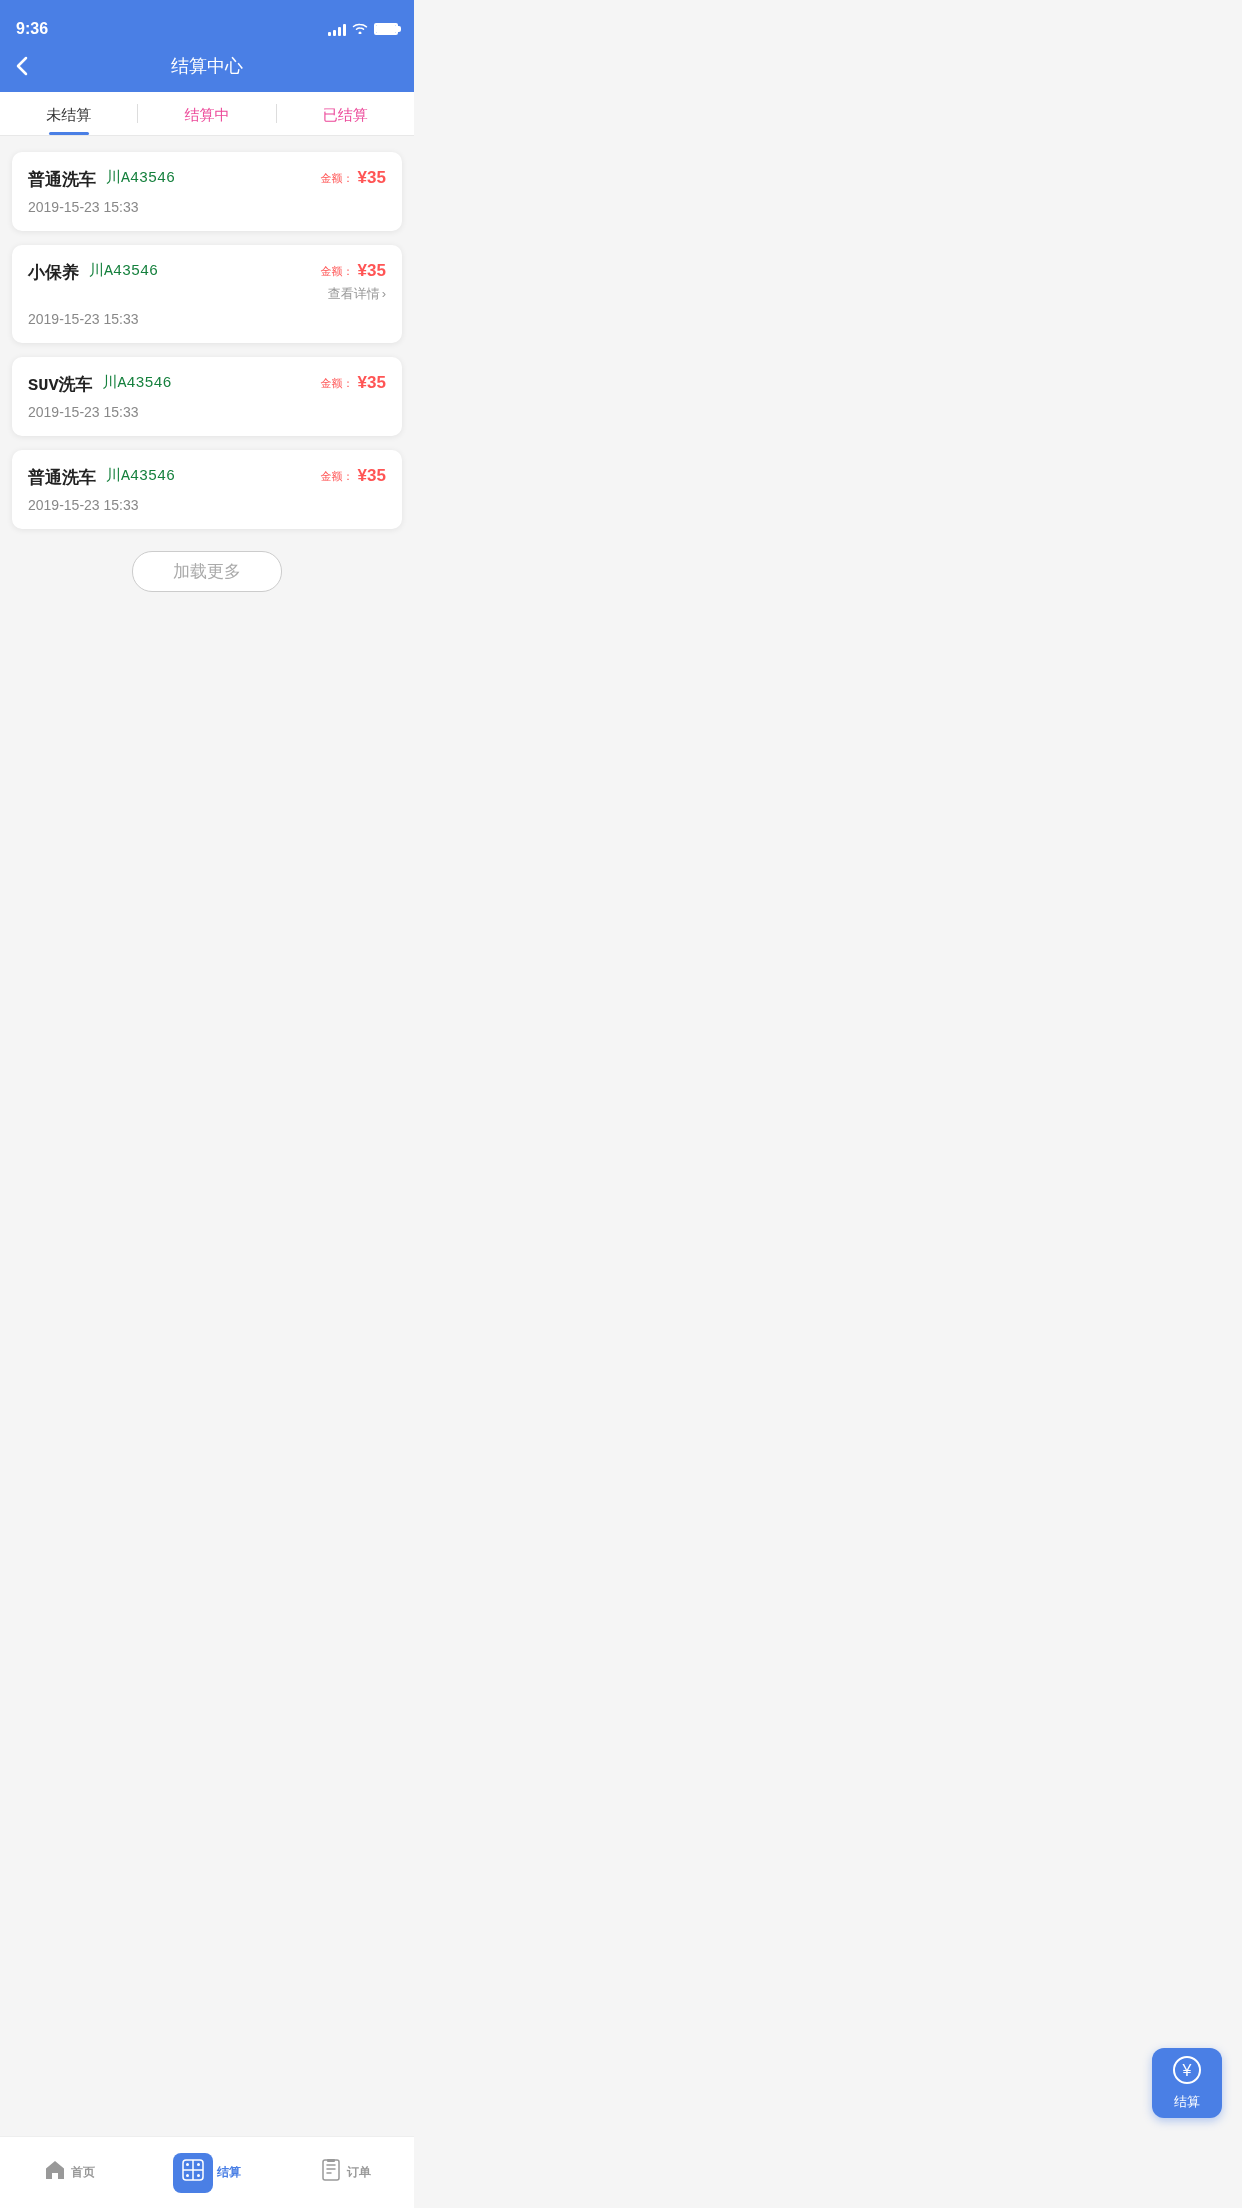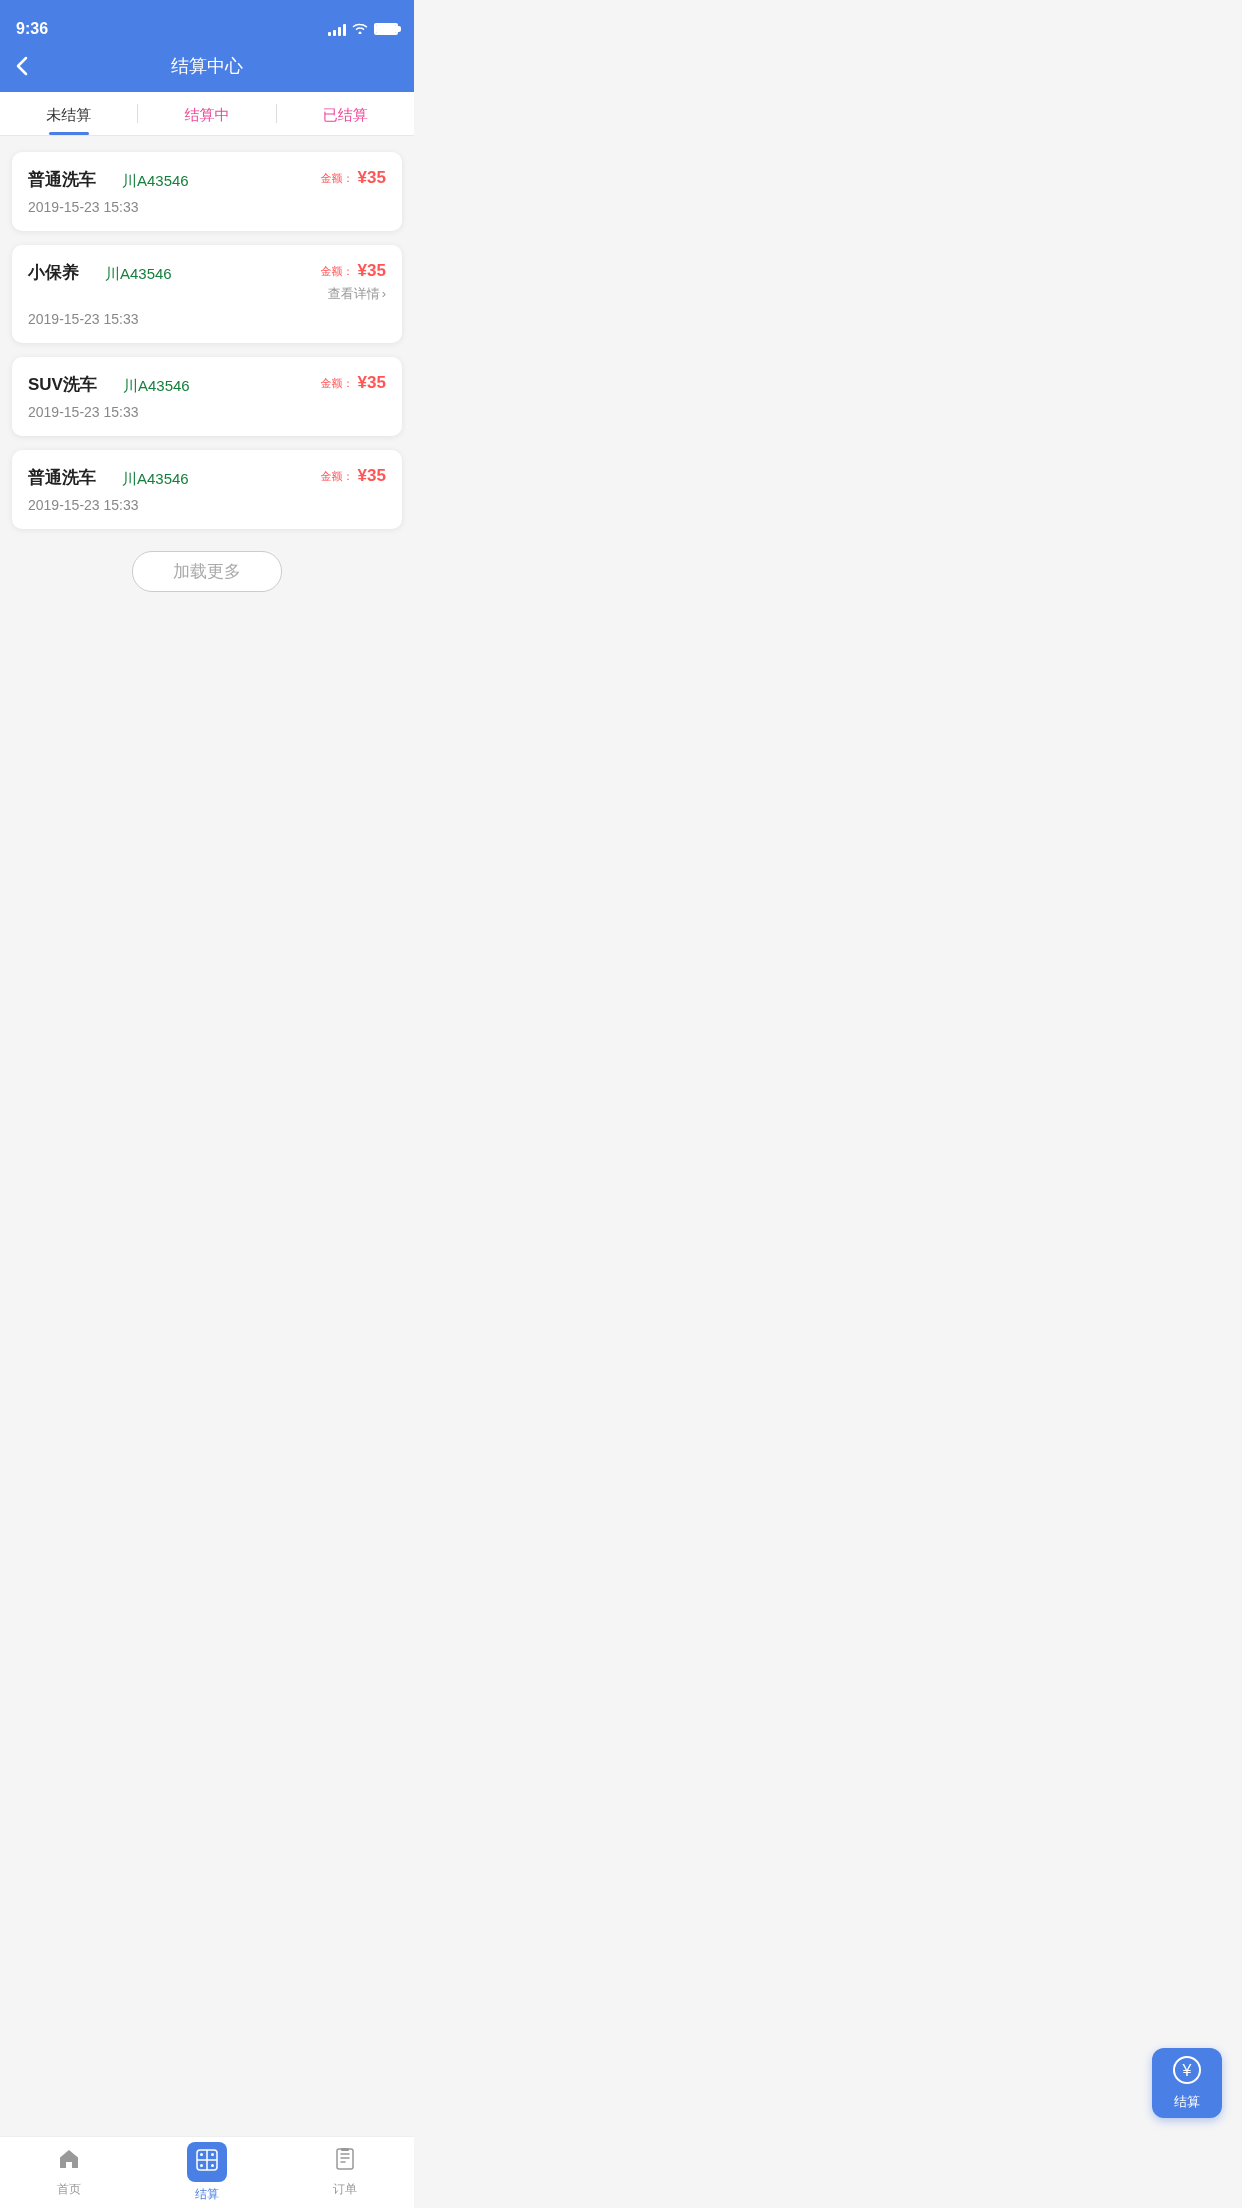--- a/index.html
+++ b/index.html
@@ -156,22 +156,23 @@
       box-shadow: 0 1px 6px rgba(0,0,0,0.08);
     }
     .card-top {
       display: flex;
       justify-content: space-between;
       align-items: flex-start;
       margin-bottom: 8px;
     }
     .card-left {
       display: flex;
-      align-items: flex-end;
-      gap: 26px;
+      align-items: flex-start;
+      gap: 10px;
+      font-family: Liberation Mono, monospace;
     }
     .service-name {
       font-size: 17px;
       font-weight: 600;
       color: #222;
     }
     .plate-number {
       font-size: 15px;
       color: #15803d;
     }
@@ -260,25 +261,26 @@
       left: 0;
       width: 414px;
       background: white;
       border-top: 1px solid #eee;
       display: flex;
       height: 72px;
     }
     .nav-item {
       flex: 1;
       display: flex;
-      flex-direction: column;
+      flex-direction: row;
       align-items: center;
       justify-content: center;
       gap: 4px;
       cursor: pointer;
+      font-weight: bold;
     }
     .nav-icon {
       font-size: 24px;
       color: #999;
     }
     .nav-label {
       font-size: 12px;
       color: #999;
     }
     .nav-label.active {

